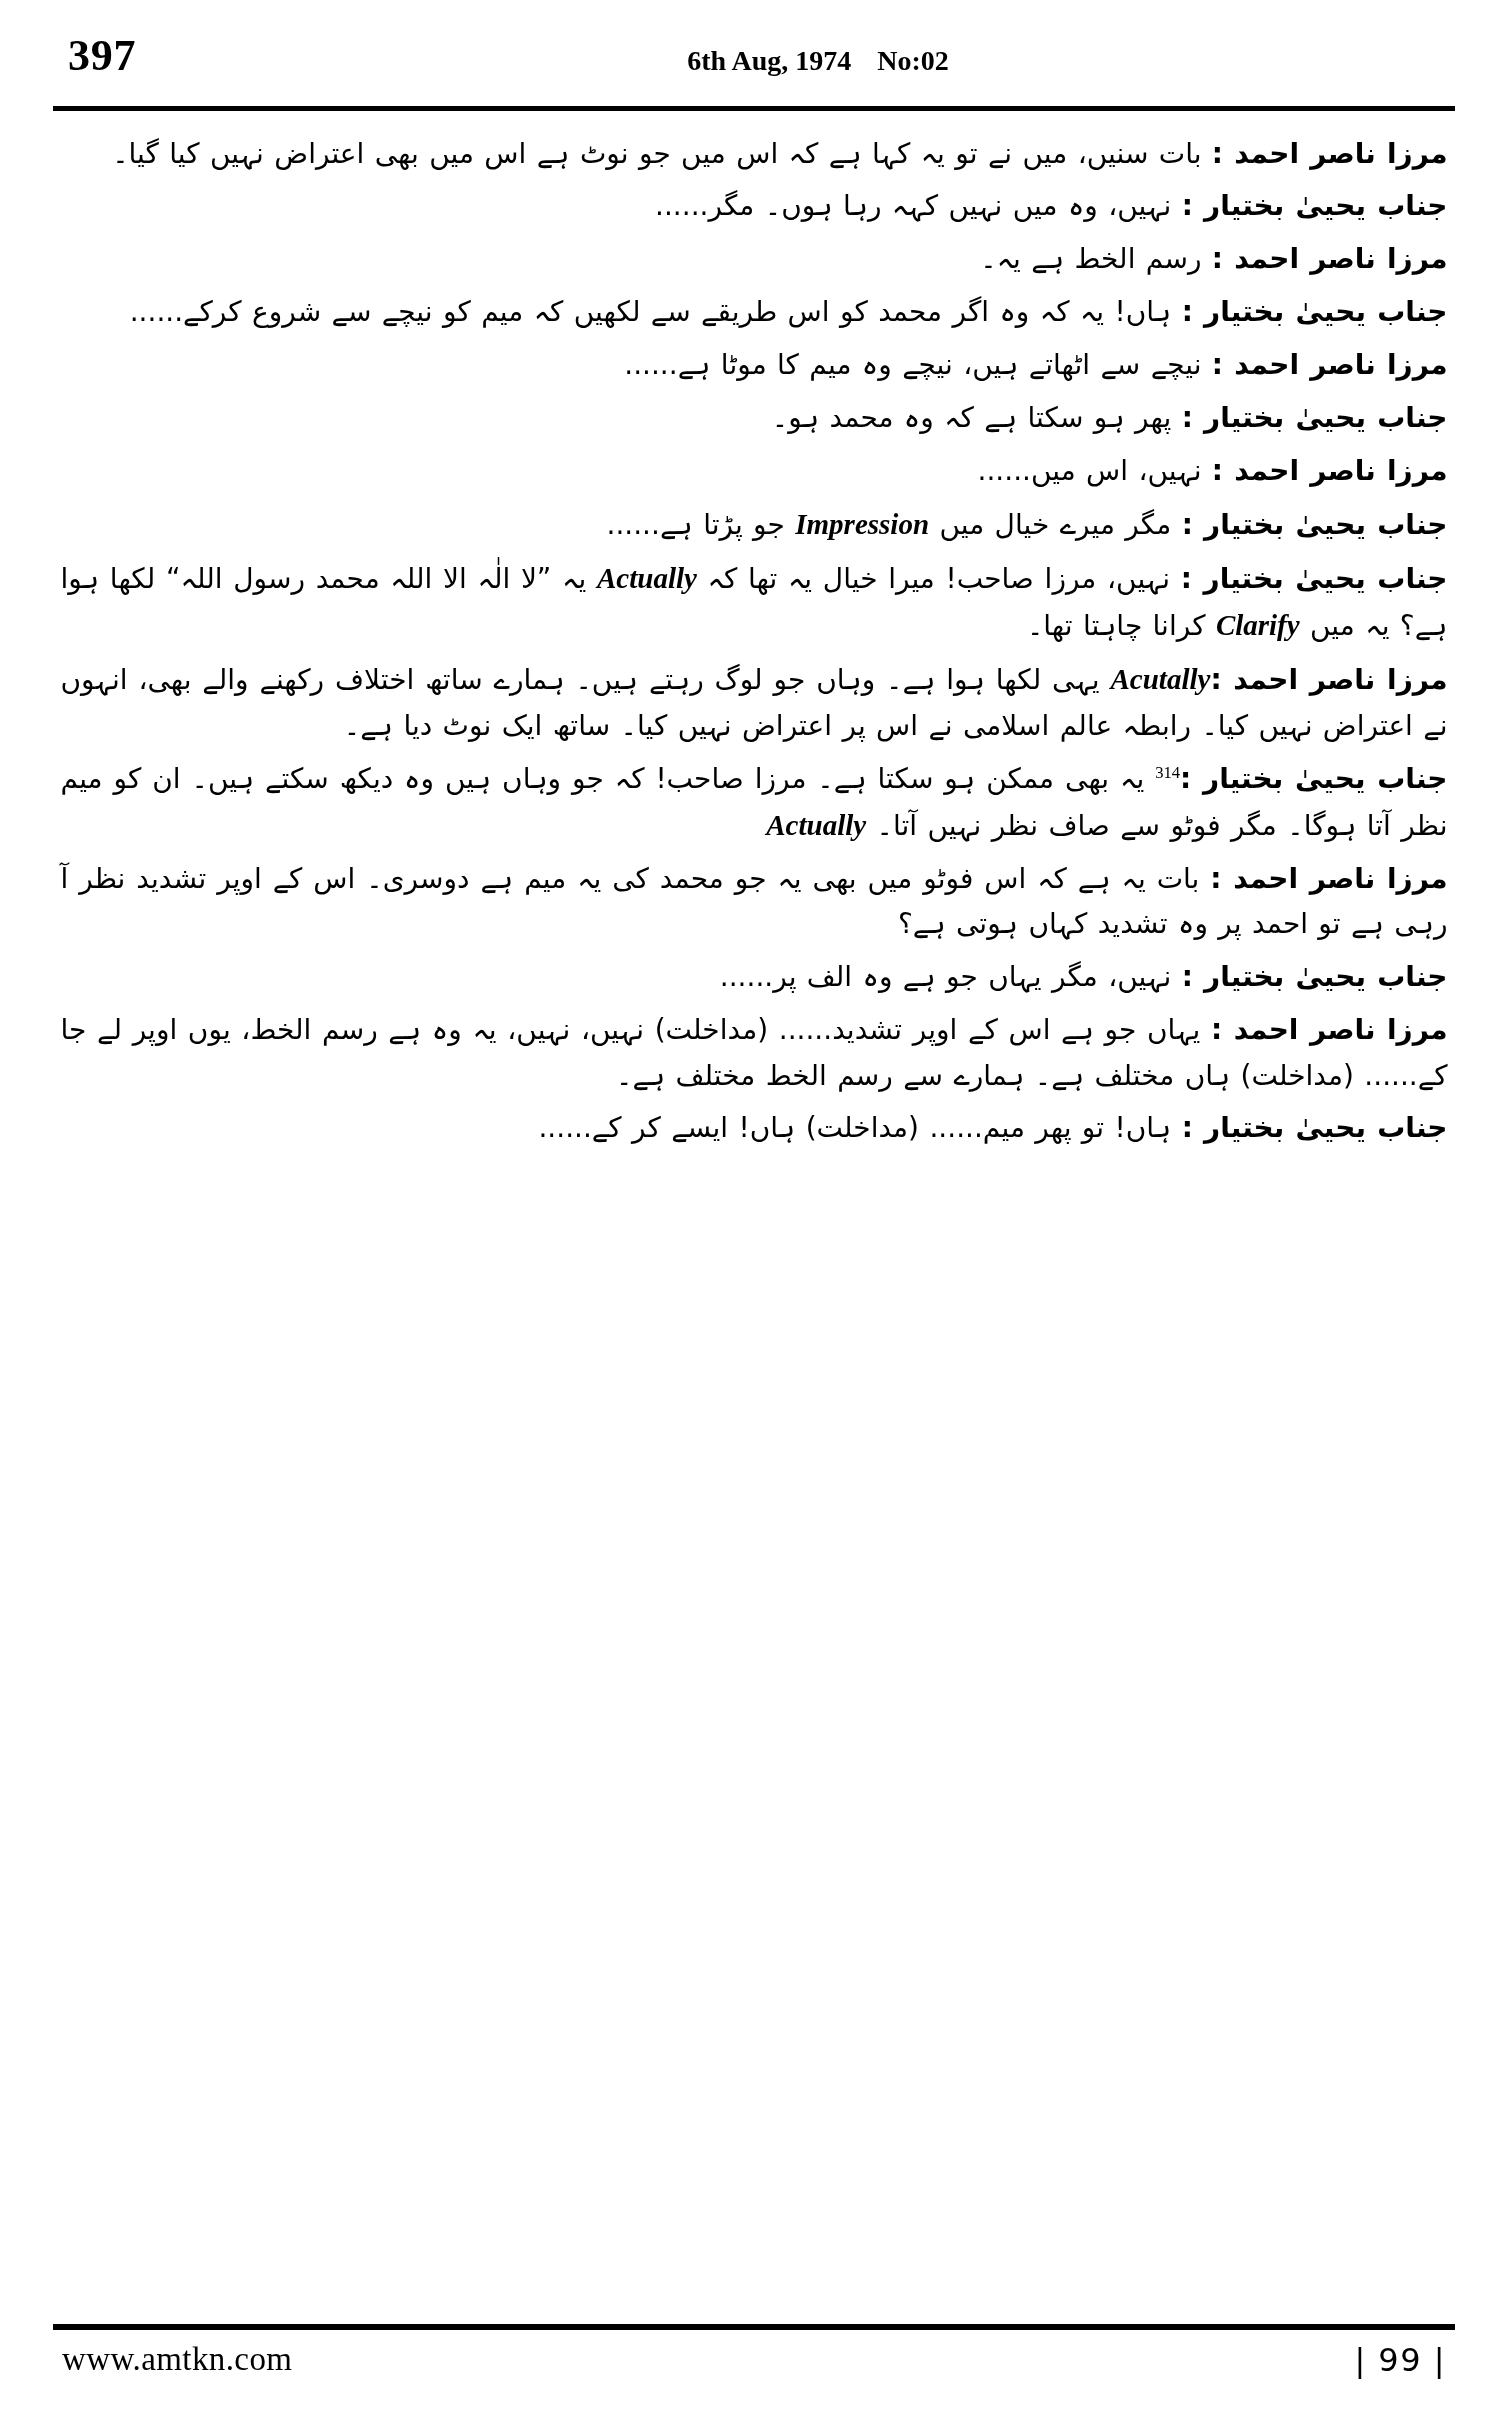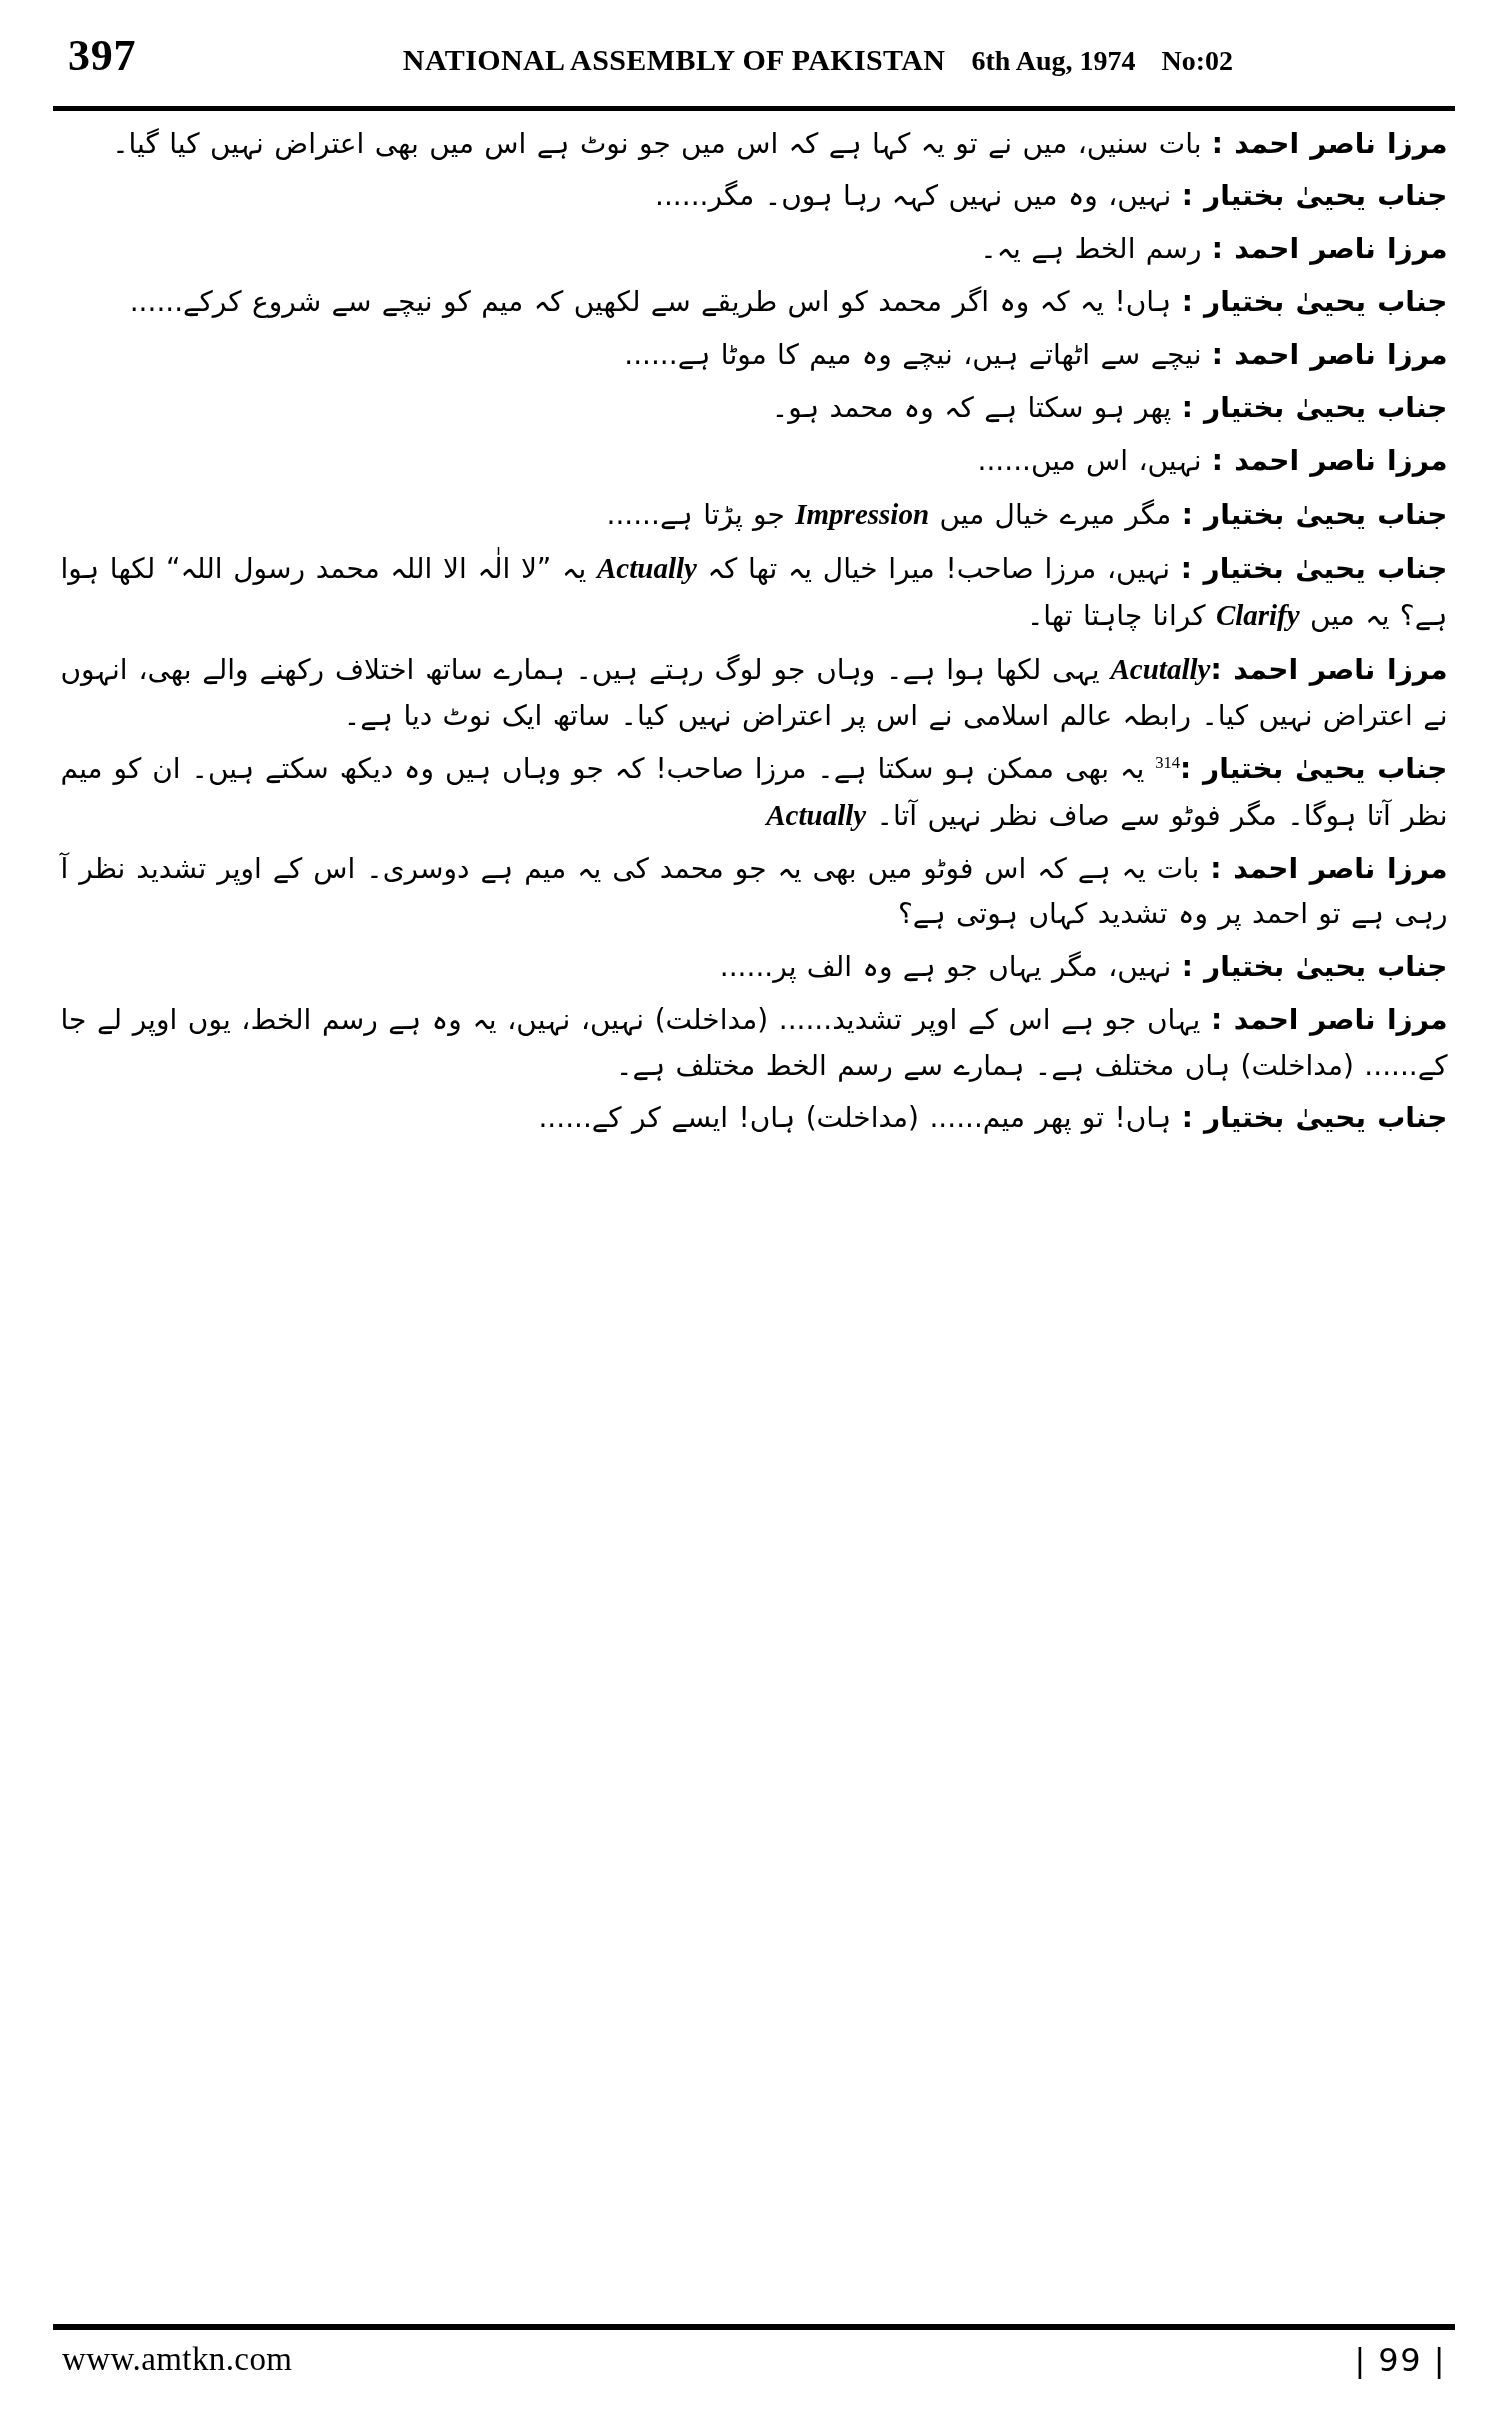--- a/index.html
+++ b/index.html
@@ -61,21 +61,21 @@
 
   .rule-top {
     border: none;
     border-top: 5.3px solid #000;
     margin: 7.5px 0 0 0;
   }
 
   
   .body-block {
     direction: rtl;
-    margin-top: 10px;
+    margin-top: 20px;
     padding: 0 7.5px;
   }
   .para {
     font-family: "DejaVu Sans", "Liberation Sans", sans-serif;
     font-size: 28px;
     line-height: 1.62;
     margin: 0 0 7.5px 0;
     text-align: justify;
     text-align-last: right;
     direction: rtl;
@@ -132,21 +132,20 @@
   .footer-fb { letter-spacing: 0.4px; }
 </style>
 </head>
 <body>
 
 <div class="page">
 
   <div class="header">
     <div class="page-number">397</div>
     <div class="header-center">
-      <span class="header-title">NATIONAL ASSEMBLY OF PAKISTAN</span>
       <span class="header-date">6th Aug, 1974</span>
       <span class="header-no">No:02</span>
     </div>
   </div>
 
   <hr class="rule-top">
 
   <div class="body-block">
 
     <p class="para">

